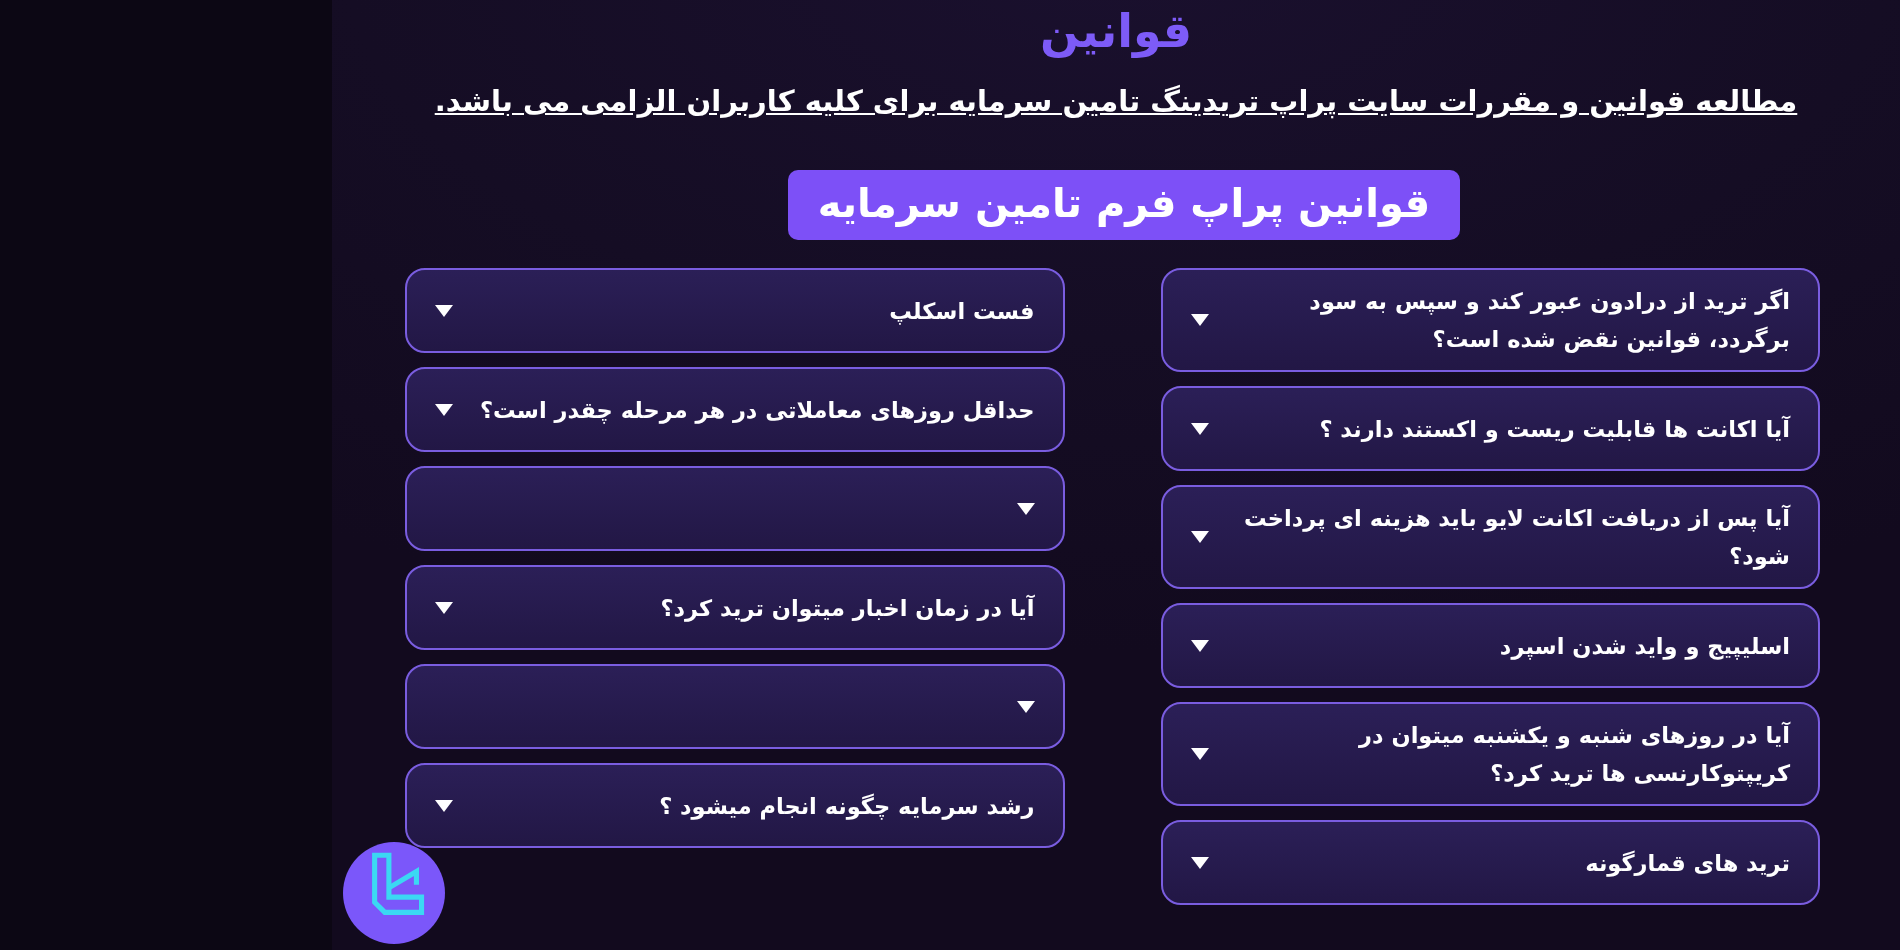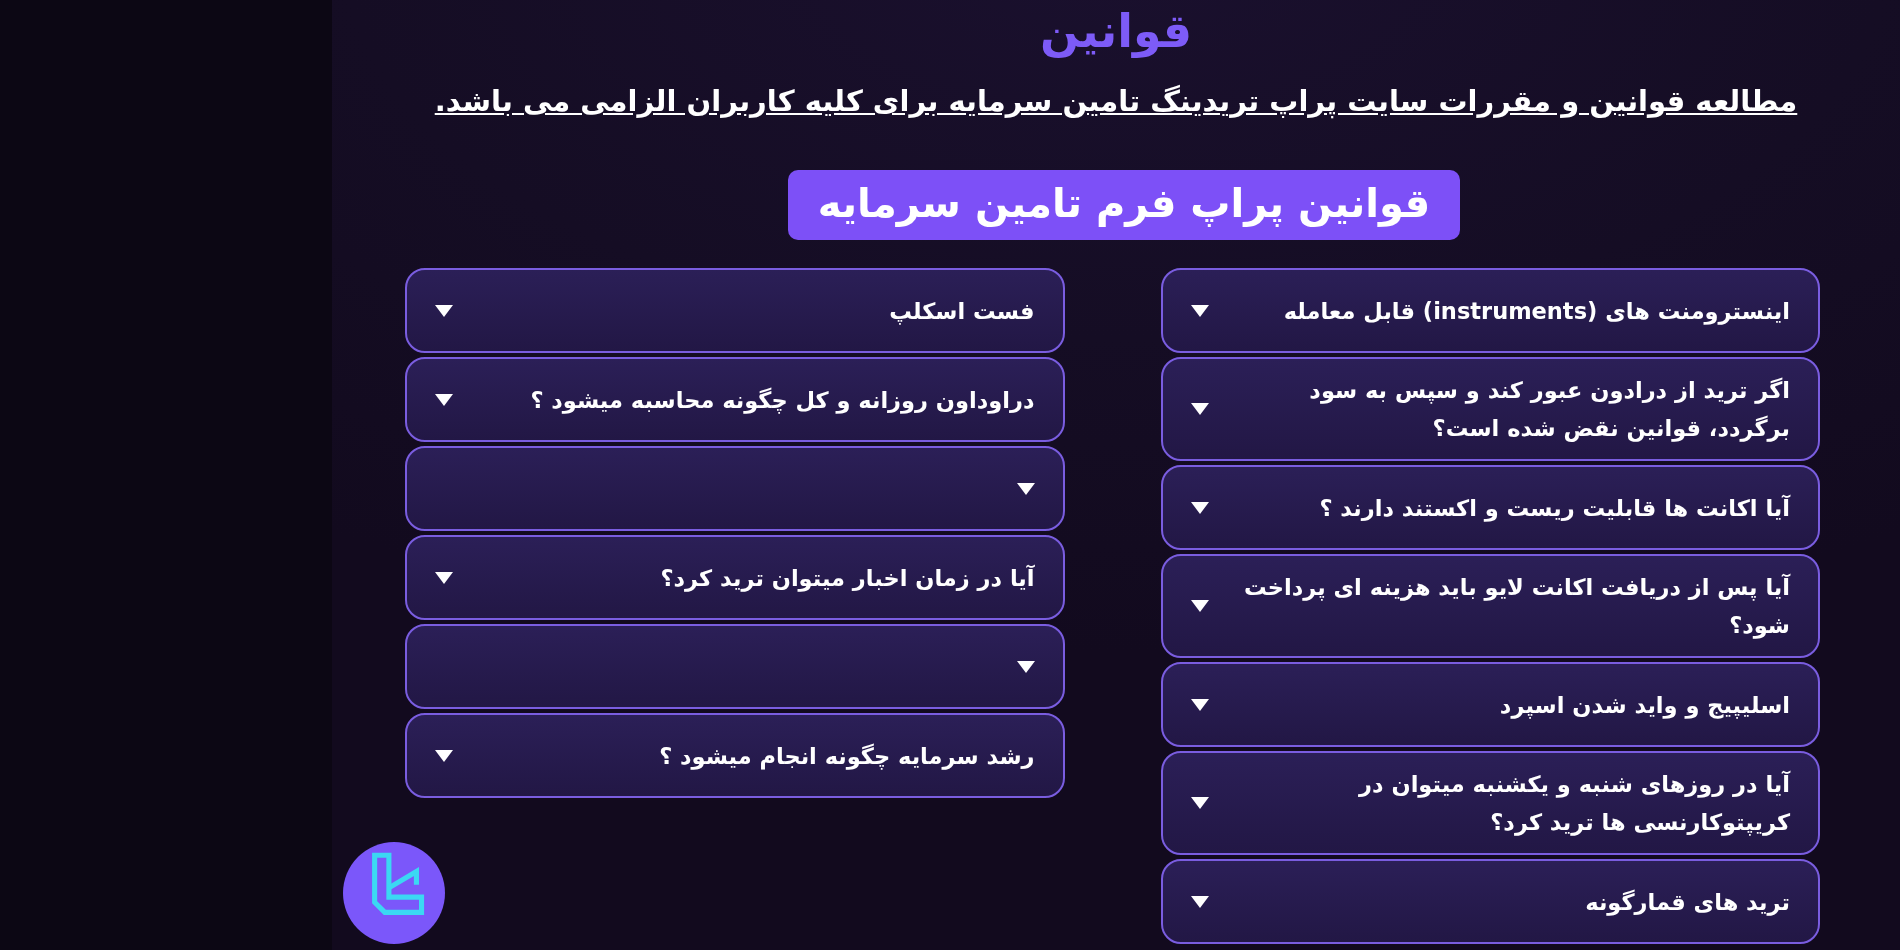--- a/index.html
+++ b/index.html
@@ -40,21 +40,21 @@
   .faq {
     position: absolute; top: 268px; left: 73px; right: 80px;
     display: flex; gap: 96px;
     direction: rtl;
   }
   .faq-col { flex: 1 1 0; min-width: 0; }
   .faq-row {
     display: flex; align-items: center; justify-content: space-between;
     direction: rtl;
     min-height: 85px;
-    margin-bottom: 4px;
+    margin-bottom: 14px;
     padding: 12px 28px;
     background: linear-gradient(180deg, #2b1f57 0%, #221745 100%);
     border: 2px solid #7a5de0;
     border-radius: 20px;
     cursor: pointer;
   }
   .faq-q {
     color: #ffffff;
     font-size: 22.5px; font-weight: 700;
     line-height: 38px;
@@ -82,24 +82,20 @@
 
   <p class="page-subtitle">مطالعه قوانین و مقررات سایت پراپ تریدینگ تامین سرمایه برای کلیه کاربران الزامی می باشد.</p>
 
   <div class="highlight-wrap">
     <span class="highlight">قوانین پراپ فرم تامین سرمایه</span>
   </div>
 
   <div class="faq">
     <div class="faq-col" id="faq-col-0">
         <div class="faq-row">
-          <span class="faq-q">اینسترومنت های (instruments) قابل معامله</span>
-          <span class="chev"></span>
-        </div>
-        <div class="faq-row">
           <span class="faq-q">اگر ترید از درادون عبور کند و سپس به سود برگردد، قوانین نقض شده است؟</span>
           <span class="chev"></span>
         </div>
         <div class="faq-row">
           <span class="faq-q">آیا اکانت ها قابلیت ریست و اکستند دارند ؟</span>
           <span class="chev"></span>
         </div>
         <div class="faq-row">
           <span class="faq-q">آیا پس از دریافت اکانت لایو باید هزینه ای پرداخت شود؟</span>
           <span class="chev"></span>
@@ -116,21 +112,21 @@
           <span class="faq-q">ترید های قمارگونه</span>
           <span class="chev"></span>
         </div>
       </div>
     <div class="faq-col" id="faq-col-1">
         <div class="faq-row">
           <span class="faq-q">فست اسکلپ</span>
           <span class="chev"></span>
         </div>
         <div class="faq-row">
-          <span class="faq-q">دراوداون روزانه و کل چگونه محاسبه میشود ؟</span>
+          <span class="faq-q">حداقل روزهای معاملاتی در هر مرحله چقدر است؟</span>
           <span class="chev"></span>
         </div>
         <div class="faq-row">
           <span class="chev"></span>
         </div>
         <div class="faq-row">
           <span class="faq-q">آیا در زمان اخبار میتوان ترید کرد؟</span>
           <span class="chev"></span>
         </div>
         <div class="faq-row">

